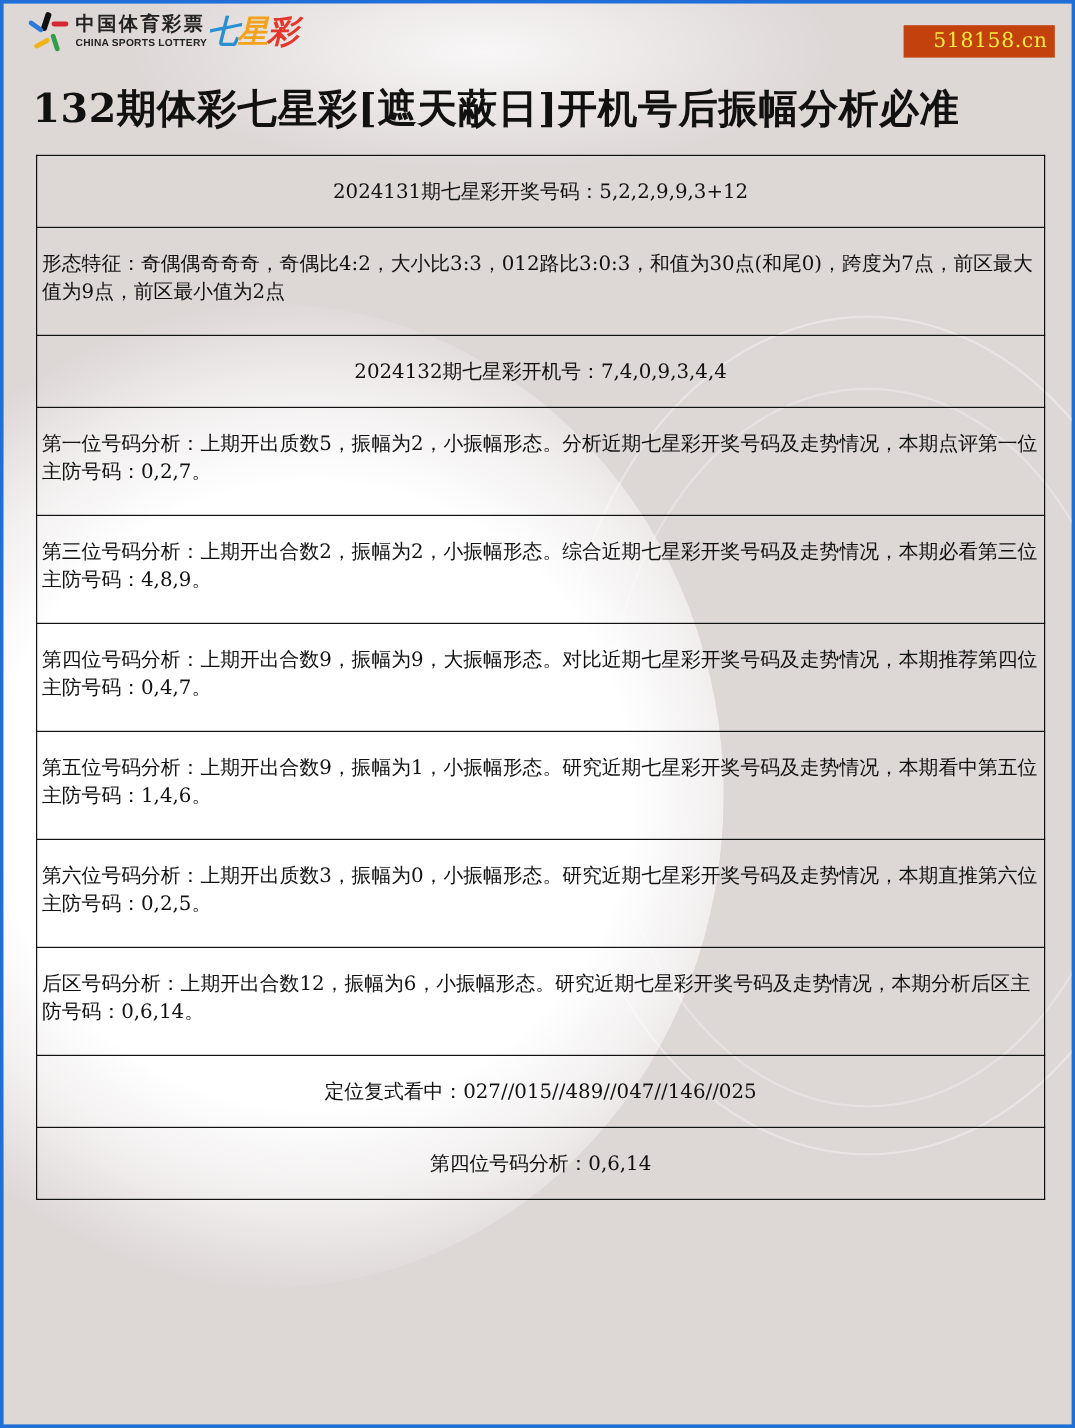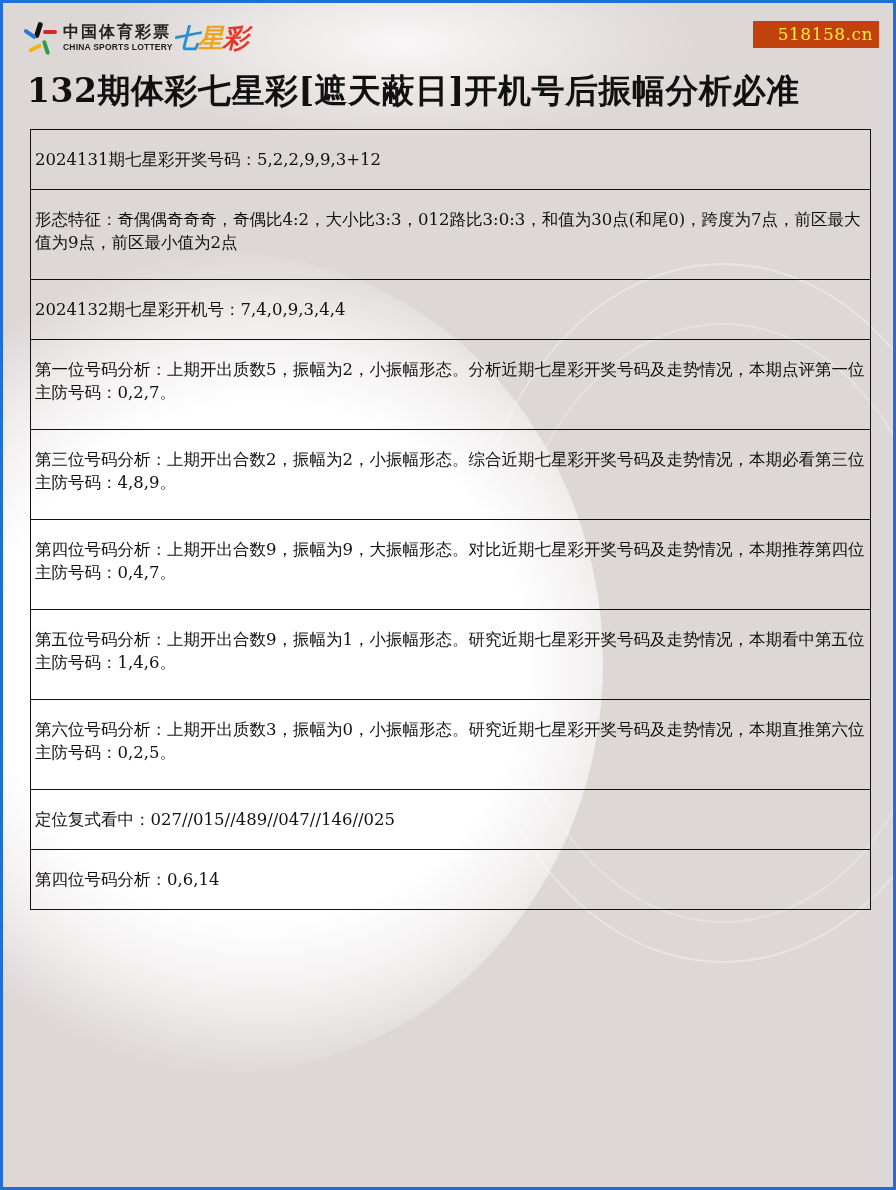--- a/index.html
+++ b/index.html
@@ -37,21 +37,21 @@
   }
   .bg-glow.d {
     left: 100px; top: -60px; width: 600px; height: 200px;
     background: radial-gradient(ellipse at 50% 50%, rgba(255,255,255,0.8) 0%, rgba(255,255,255,0) 70%);
   }
 
   .header {
     position: absolute; left: 0; top: 0; right: 0; height: 60px;
   }
   .logo {
-    position: absolute; left: 16px; top: 15px;
+    position: absolute; left: 16px; top: 3px;
     display: flex; align-items: center;
   }
   .logo-mark { width: 40px; height: 40px; position: relative; }
   .logo-mark span { position: absolute; display: block; border-radius: 2px; }
   .logo-mark .s1 { left: 17px; top: 4px; width: 5px; height: 16px; background: #111; transform: rotate(18deg); }
   .logo-mark .s2 { left: 24px; top: 12px; width: 14px; height: 4px; background: #d8262e; }
   .logo-mark .s3 { left: 4px; top: 14px; width: 14px; height: 4px; background: #2b7ad8; transform: rotate(35deg); }
   .logo-mark .s4 { left: 9px; top: 28px; width: 14px; height: 4px; background: #f2b21c; transform: rotate(-28deg); }
   .logo-mark .s5 { left: 25px; top: 22px; width: 4px; height: 15px; background: #2f9e4a; transform: rotate(-18deg); }
   .logo-text { margin-left: 4px; line-height: 1; }
@@ -90,21 +90,21 @@
     position: absolute; left: 27px; top: 126px;
     width: 841px;
     border-collapse: collapse;
   }
   .content-table td {
     border: 1.5px solid #111;
     font-size: 16.5px; color: #111; line-height: 23px;
     padding: 0 4px;
     vertical-align: middle;
   }
-  .row-short td { height: 60px; text-align: left; }
+  .row-short td { height: 60px; text-align: center; }
   .row-tall td { height: 90px; text-align: left; padding-top: 6px; padding-bottom: 8px; vertical-align: top; padding-top: 18px; }
 </style>
 </head>
 <body>
 
 <div class="frame">
   <div class="bg-glow d"></div>
   <div class="bg-glow a"></div>
   <div class="bg-glow b"></div>
   <div class="bg-glow c"></div>
@@ -150,20 +150,23 @@
         </tr>
       <tr class="row-tall">
           <td>第四位号码分析：上期开出合数9，振幅为9，大振幅形态。对比近期七星彩开奖号码及走势情况，本期推荐第四位主防号码：0,4,7。</td>
         </tr>
       <tr class="row-tall">
           <td>第五位号码分析：上期开出合数9，振幅为1，小振幅形态。研究近期七星彩开奖号码及走势情况，本期看中第五位主防号码：1,4,6。</td>
         </tr>
       <tr class="row-tall">
           <td>第六位号码分析：上期开出质数3，振幅为0，小振幅形态。研究近期七星彩开奖号码及走势情况，本期直推第六位主防号码：0,2,5。</td>
         </tr>
+      <tr class="row-tall">
+          <td>后区号码分析：上期开出合数12，振幅为6，小振幅形态。研究近期七星彩开奖号码及走势情况，本期分析后区主防号码：0,6,14。</td>
+        </tr>
       <tr class="row-short">
           <td>定位复式看中：027//015//489//047//146//025</td>
         </tr>
       <tr class="row-short">
           <td>第四位号码分析：0,6,14</td>
         </tr>
     </tbody>
   </table>
 </div>
 

